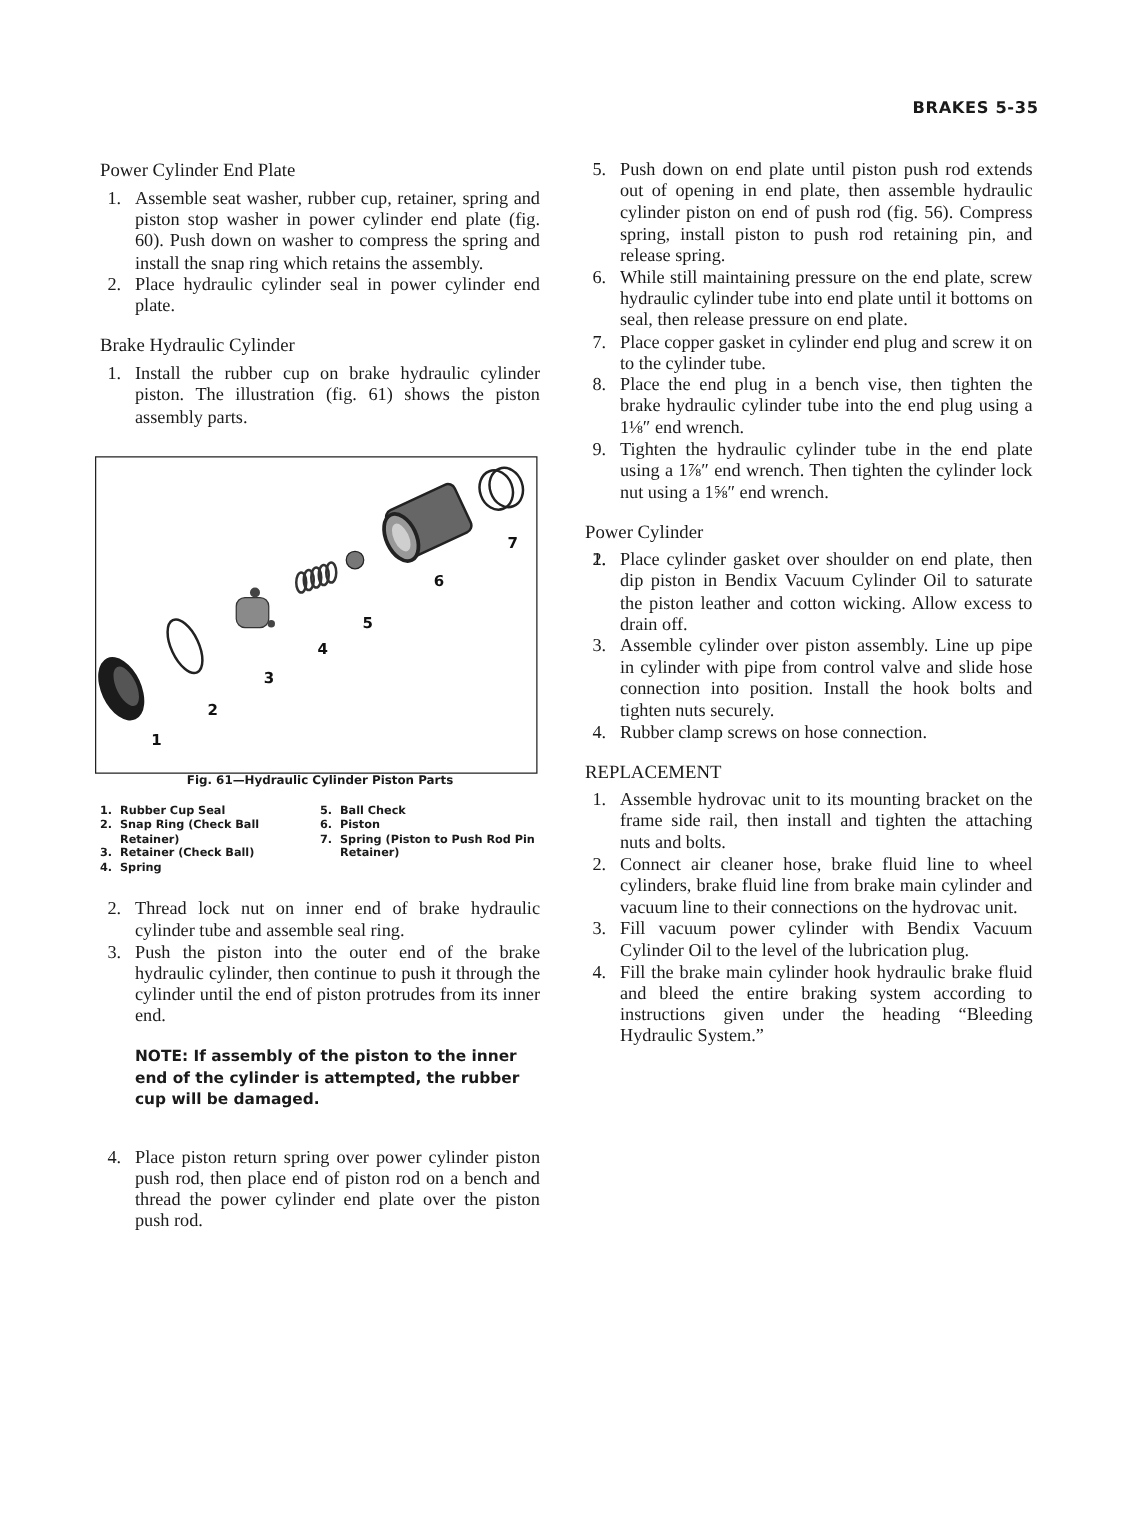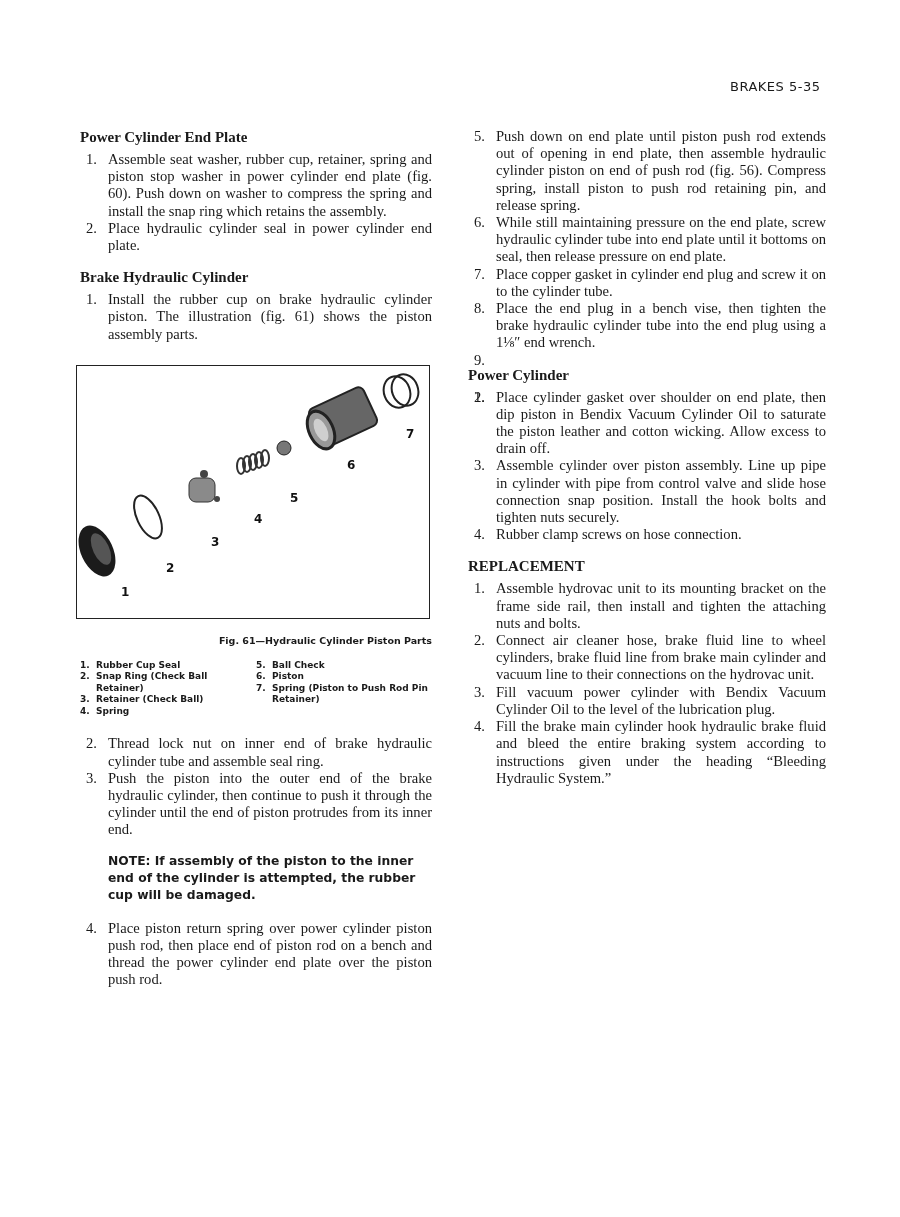--- a/index.html
+++ b/index.html
@@ -4,55 +4,55 @@
   <style>
     html, body { margin: 0; padding: 0; background: #ffffff; }
     body {
       width: 900px; height: 1217px; position: relative; overflow: hidden;
       color: #1a1a1a;
       font-family: "DejaVu Serif", "Liberation Serif", serif;
     }
     .running-head {
       position: absolute; top: 79px; left: 730px;
       font-family: "DejaVu Sans", "Liberation Sans", sans-serif;
-      font-weight: normal; font-size: 13px; letter-spacing: 0.5px;
+      font-weight: bold; font-size: 13px; letter-spacing: 0.5px;
     }
     .col { position: absolute; top: 128px; }
     .col-left { left: 80px; width: 352px; }
     .col-right { left: 468px; width: 358px; }
     h3 {
       font-family: "Liberation Serif", "DejaVu Serif", serif;
-      font-weight: bold; font-size: 15px; margin: 0 0 5px 0; line-height: 18px;
+      font-weight: normal; font-size: 15px; margin: 0 0 5px 0; line-height: 18px;
     }
     ol.steps { list-style: none; margin: 0; padding: 0; }
     ol.steps li {
       position: relative; padding-left: 28px;
       font-family: "Liberation Serif", "DejaVu Serif", serif;
       font-size: 14.6px; line-height: 17.2px; text-align: justify;
     }
     ol.steps li .num { position: absolute; left: 6px; top: 0; }
     ol.steps li .num.wide { left: 0; }
     .spacer-sm { height: 14px; }
     .figure-box {
       margin: 22px 0 0 -4px; width: 352px; height: 252px;
       border: 1.5px solid #222; position: relative; background: #fff;
     }
     .figure-box svg { position: absolute; left: 0; top: 0; }
     .fig-caption {
       font-family: "DejaVu Sans", "Liberation Sans", sans-serif;
-      font-weight: bold; font-size: 9.5px; text-align: right; margin: 16px 0 14px 0;
+      font-weight: bold; font-size: 9.5px; text-align: center; margin: 0 0 14px 0;
     }
     .legend { display: flex; font-family: "DejaVu Sans", "Liberation Sans", sans-serif; font-weight: bold; font-size: 9px; line-height: 11.5px; }
     .legend .lcol { width: 176px; }
     .legend .lrow { position: relative; padding-left: 16px; }
     .legend .lrow .n { position: absolute; left: 0; }
     .note {
       font-family: "DejaVu Sans", "Liberation Sans", sans-serif;
       font-weight: bold; font-size: 12.3px; line-height: 17px;
-      margin: 14px 0 16px 28px;
+      margin: 14px 0 30px 28px;
     }
     .callout { font-family: "DejaVu Sans", "Liberation Sans", sans-serif; font-weight: bold; font-size: 12px; fill: #111; }
   </style>
 </head>
 <body>
 
 <div class="running-head">BRAKES 5-35</div>
 
 <div class="col col-left">
   <h3>Power Cylinder End Plate</h3>
@@ -135,28 +135,28 @@
     <li><span class="num">4.</span><span>Place piston return spring over power cylinder piston push rod, then place end of piston rod on a bench and thread the power cylinder end plate over the piston push rod.</span></li>
   </ol>
 </div>
 
 <div class="col col-right">
   <ol class="steps">
     <li><span class="num">5.</span><span>Push down on end plate until piston push rod extends out of opening in end plate, then assemble hydraulic cylinder piston on end of push rod (fig. 56). Compress spring, install piston to push rod retaining pin, and release spring.</span></li>
     <li><span class="num">6.</span><span>While still maintaining pressure on the end plate, screw hydraulic cylinder tube into end plate until it bottoms on seal, then release pressure on end plate.</span></li>
     <li><span class="num">7.</span><span>Place copper gasket in cylinder end plug and screw it on to the cylinder tube.</span></li>
     <li><span class="num">8.</span><span>Place the end plug in a bench vise, then tighten the brake hydraulic cylinder tube into the end plug using a 1⅛″ end wrench.</span></li>
-    <li><span class="num">9.</span></li>
+    <li><span class="num">9.</span><span>Tighten the hydraulic cylinder tube in the end plate using a 1⅞″ end wrench. Then tighten the cylinder lock nut using a 1⅝″ end wrench.</span></li>
   </ol>
   <div class="spacer-sm"></div>
   <h3>Power Cylinder</h3>
   <ol class="steps">
     <li><span class="num">1.</span></li>
     <li><span class="num">2.</span><span>Place cylinder gasket over shoulder on end plate, then dip piston in Bendix Vacuum Cylinder Oil to saturate the piston leather and cotton wicking. Allow excess to drain off.</span></li>
-    <li><span class="num">3.</span><span>Assemble cylinder over piston assembly. Line up pipe in cylinder with pipe from control valve and slide hose connection snap position. Install the hook bolts and tighten nuts securely.</span></li>
+    <li><span class="num">3.</span><span>Assemble cylinder over piston assembly. Line up pipe in cylinder with pipe from control valve and slide hose connection into position. Install the hook bolts and tighten nuts securely.</span></li>
     <li><span class="num">4.</span><span>Rubber clamp screws on hose connection.</span></li>
   </ol>
   <div class="spacer-sm"></div>
   <h3>REPLACEMENT</h3>
   <ol class="steps">
     <li><span class="num">1.</span><span>Assemble hydrovac unit to its mounting bracket on the frame side rail, then install and tighten the attaching nuts and bolts.</span></li>
     <li><span class="num">2.</span><span>Connect air cleaner hose, brake fluid line to wheel cylinders, brake fluid line from brake main cylinder and vacuum line to their connections on the hydrovac unit.</span></li>
     <li><span class="num">3.</span><span>Fill vacuum power cylinder with Bendix Vacuum Cylinder Oil to the level of the lubrication plug.</span></li>
     <li><span class="num">4.</span><span>Fill the brake main cylinder hook hydraulic brake fluid and bleed the entire braking system according to instructions given under the heading “Bleeding Hydraulic System.”</span></li>
   </ol>

